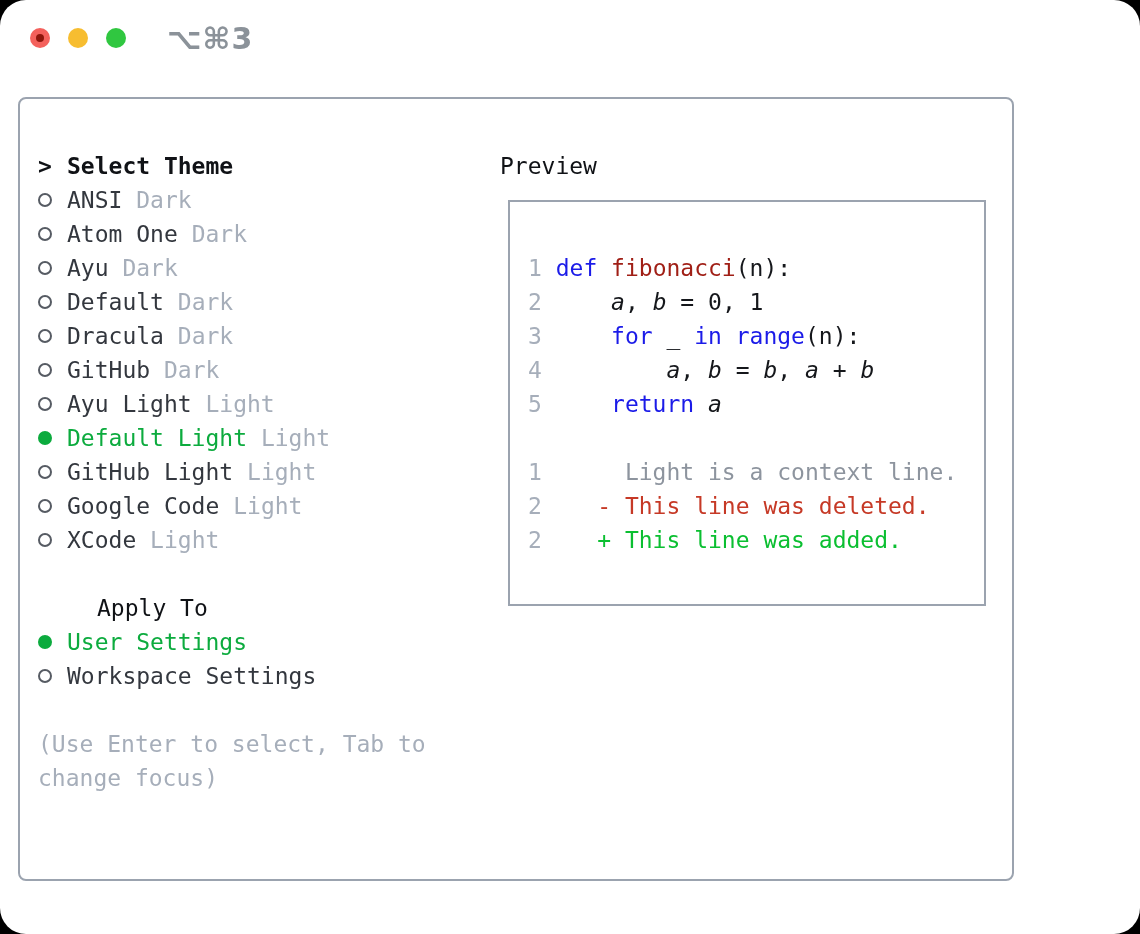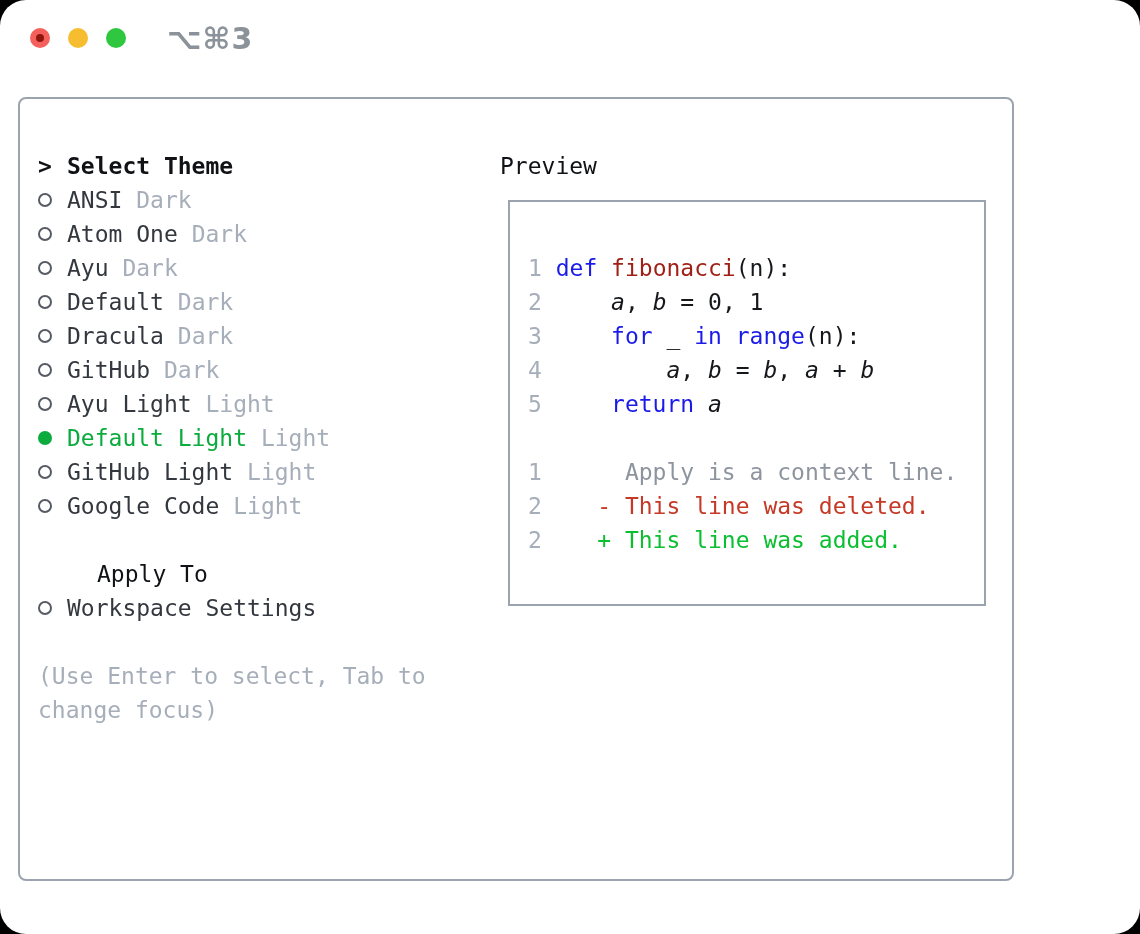--- a/index.html
+++ b/index.html
@@ -94,45 +94,47 @@
           <div class="row item"><span class="marker"><span class="dot"></span></span><span class="label"><span class="tname">ANSI</span> <span class="tvariant">Dark</span></span></div>
           <div class="row item"><span class="marker"><span class="dot"></span></span><span class="label"><span class="tname">Atom One</span> <span class="tvariant">Dark</span></span></div>
           <div class="row item"><span class="marker"><span class="dot"></span></span><span class="label"><span class="tname">Ayu</span> <span class="tvariant">Dark</span></span></div>
           <div class="row item"><span class="marker"><span class="dot"></span></span><span class="label"><span class="tname">Default</span> <span class="tvariant">Dark</span></span></div>
           <div class="row item"><span class="marker"><span class="dot"></span></span><span class="label"><span class="tname">Dracula</span> <span class="tvariant">Dark</span></span></div>
           <div class="row item"><span class="marker"><span class="dot"></span></span><span class="label"><span class="tname">GitHub</span> <span class="tvariant">Dark</span></span></div>
           <div class="row item"><span class="marker"><span class="dot"></span></span><span class="label"><span class="tname">Ayu Light</span> <span class="tvariant">Light</span></span></div>
           <div class="row item selected"><span class="marker"><span class="dot filled"></span></span><span class="label"><span class="tname">Default Light</span> <span class="tvariant">Light</span></span></div>
           <div class="row item"><span class="marker"><span class="dot"></span></span><span class="label"><span class="tname">GitHub Light</span> <span class="tvariant">Light</span></span></div>
           <div class="row item"><span class="marker"><span class="dot"></span></span><span class="label"><span class="tname">Google Code</span> <span class="tvariant">Light</span></span></div>
+          <div class="row item"><span class="marker"><span class="dot"></span></span><span class="label"><span class="tname">XCode</span> <span class="tvariant">Light</span></span></div>
         </div>
       <div class="spacer"></div>
       <div class="row">
         <span class="marker"></span>
         <span class="apply-label">Apply To</span>
       </div>
       <div id="apply-list">
+          <div class="row selected-option"><span class="marker"><span class="dot filled"></span></span><span class="olabel">User Settings</span></div>
           <div class="row"><span class="marker"><span class="dot"></span></span><span class="olabel">Workspace Settings</span></div>
         </div>
       <div class="spacer"></div>
       <div>
         <div class="row hint-line">(Use Enter to select, Tab to</div>
         <div class="row hint-line">change focus)</div>
       </div>
     </div>
 
     <div class="preview-title">Preview</div>
     <div class="preview-box">
       <div id="preview-lines">
           <div class="pline"><span class="gutter">1</span><span class="code"><span class="tk-keyword">def</span><span class="tk-plain"> </span><span class="tk-function">fibonacci</span><span class="tk-plain">(n):</span></span></div>
           <div class="pline"><span class="gutter">2</span><span class="code"><span class="tk-plain">    </span><span class="tk-variable">a</span><span class="tk-plain">, </span><span class="tk-variable">b</span><span class="tk-plain"> = 0, 1</span></span></div>
           <div class="pline"><span class="gutter">3</span><span class="code"><span class="tk-plain">    </span><span class="tk-keyword">for</span><span class="tk-plain"> _ </span><span class="tk-keyword">in</span><span class="tk-plain"> </span><span class="tk-keyword">range</span><span class="tk-plain">(n):</span></span></div>
           <div class="pline"><span class="gutter">4</span><span class="code"><span class="tk-plain">        </span><span class="tk-variable">a</span><span class="tk-plain">, </span><span class="tk-variable">b</span><span class="tk-plain"> = </span><span class="tk-variable">b</span><span class="tk-plain">, </span><span class="tk-variable">a</span><span class="tk-plain"> + </span><span class="tk-variable">b</span></span></div>
           <div class="pline"><span class="gutter">5</span><span class="code"><span class="tk-plain">    </span><span class="tk-keyword">return</span><span class="tk-plain"> </span><span class="tk-variable">a</span></span></div>
           <div class="pline"><span class="gutter"></span><span class="code"></span></div>
-          <div class="pline"><span class="gutter">1</span><span class="code"><span class="tk-context">     Apply is a context line.</span></span></div>
+          <div class="pline"><span class="gutter">1</span><span class="code"><span class="tk-context">     Light is a context line.</span></span></div>
           <div class="pline"><span class="gutter">2</span><span class="code"><span class="tk-plain">   </span><span class="tk-deleted">- This line was deleted.</span></span></div>
           <div class="pline"><span class="gutter">2</span><span class="code"><span class="tk-plain">   </span><span class="tk-added">+ This line was added.</span></span></div>
         </div>
     </div>
 
   </div>
 </div>
 
 </body></html>

